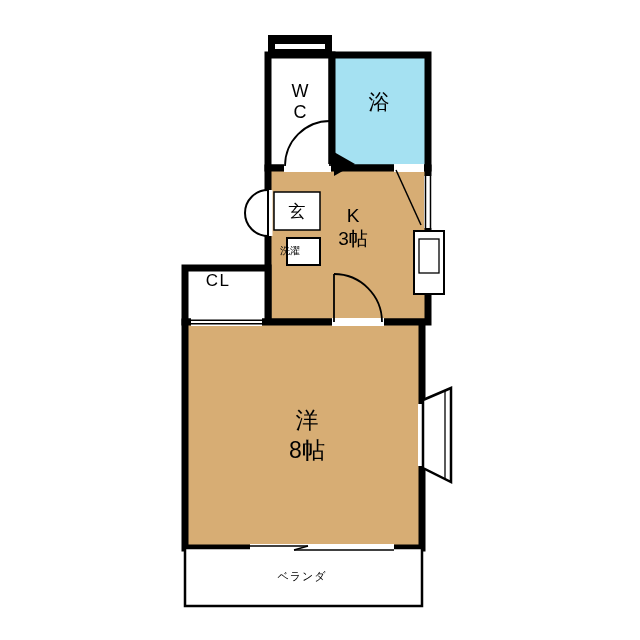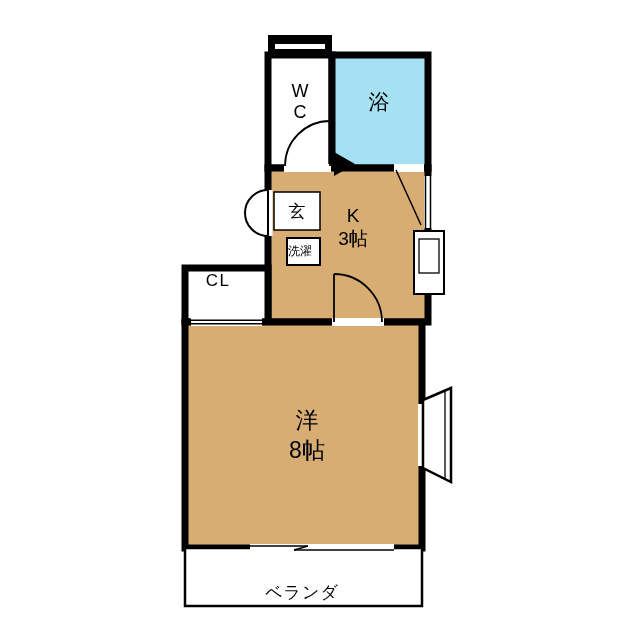--- a/index.html
+++ b/index.html
@@ -12,24 +12,24 @@
   }
   svg.plan { position:absolute; left:0; top:0; }
   .label {
     position:absolute; transform:translate(-50%,-50%);
     text-align:center; white-space:pre-line; color:#000; line-height:1.2;
   }
   .lbl-wc      { left:300px; top:102px; font-size:18px; width:19px; word-break:break-all; line-height:1.15; }
   .lbl-bath    { left:379px; top:102px; font-size:21px; }
   .lbl-genkan  { left:297px; top:212px; font-size:17px; }
   .lbl-kitchen { left:353px; top:228px; font-size:19px; }
-  .lbl-laundry { left:300px; top:251px; font-size:12px;text-align:right; }
+  .lbl-laundry { left:290px; top:251px; font-size:10px;text-align:right; }
   .lbl-cl      { left:218px; top:281px; font-size:17px; letter-spacing:1.5px; }
   .lbl-main    { left:307px; top:436px; font-size:23px; line-height:1.3; }
-  .lbl-veranda { left:302px; top:577px; font-size:17px; letter-spacing:1px;margin-top:16px; }
+  .lbl-veranda { left:302px; top:577px; font-size:11px; letter-spacing:1px; }
 </style>
 </head>
 <body>
 
 <div class="canvas">
 
   <svg class="plan" width="640" height="640" viewBox="0 0 640 640">
 
     <rect x="268" y="55" width="64" height="113" style="fill:#ffffff;stroke:var(--wall);stroke-width:7"></rect>
     <rect x="332" y="55" width="96" height="113" style="fill:var(--bath);stroke:var(--wall);stroke-width:7"></rect>

